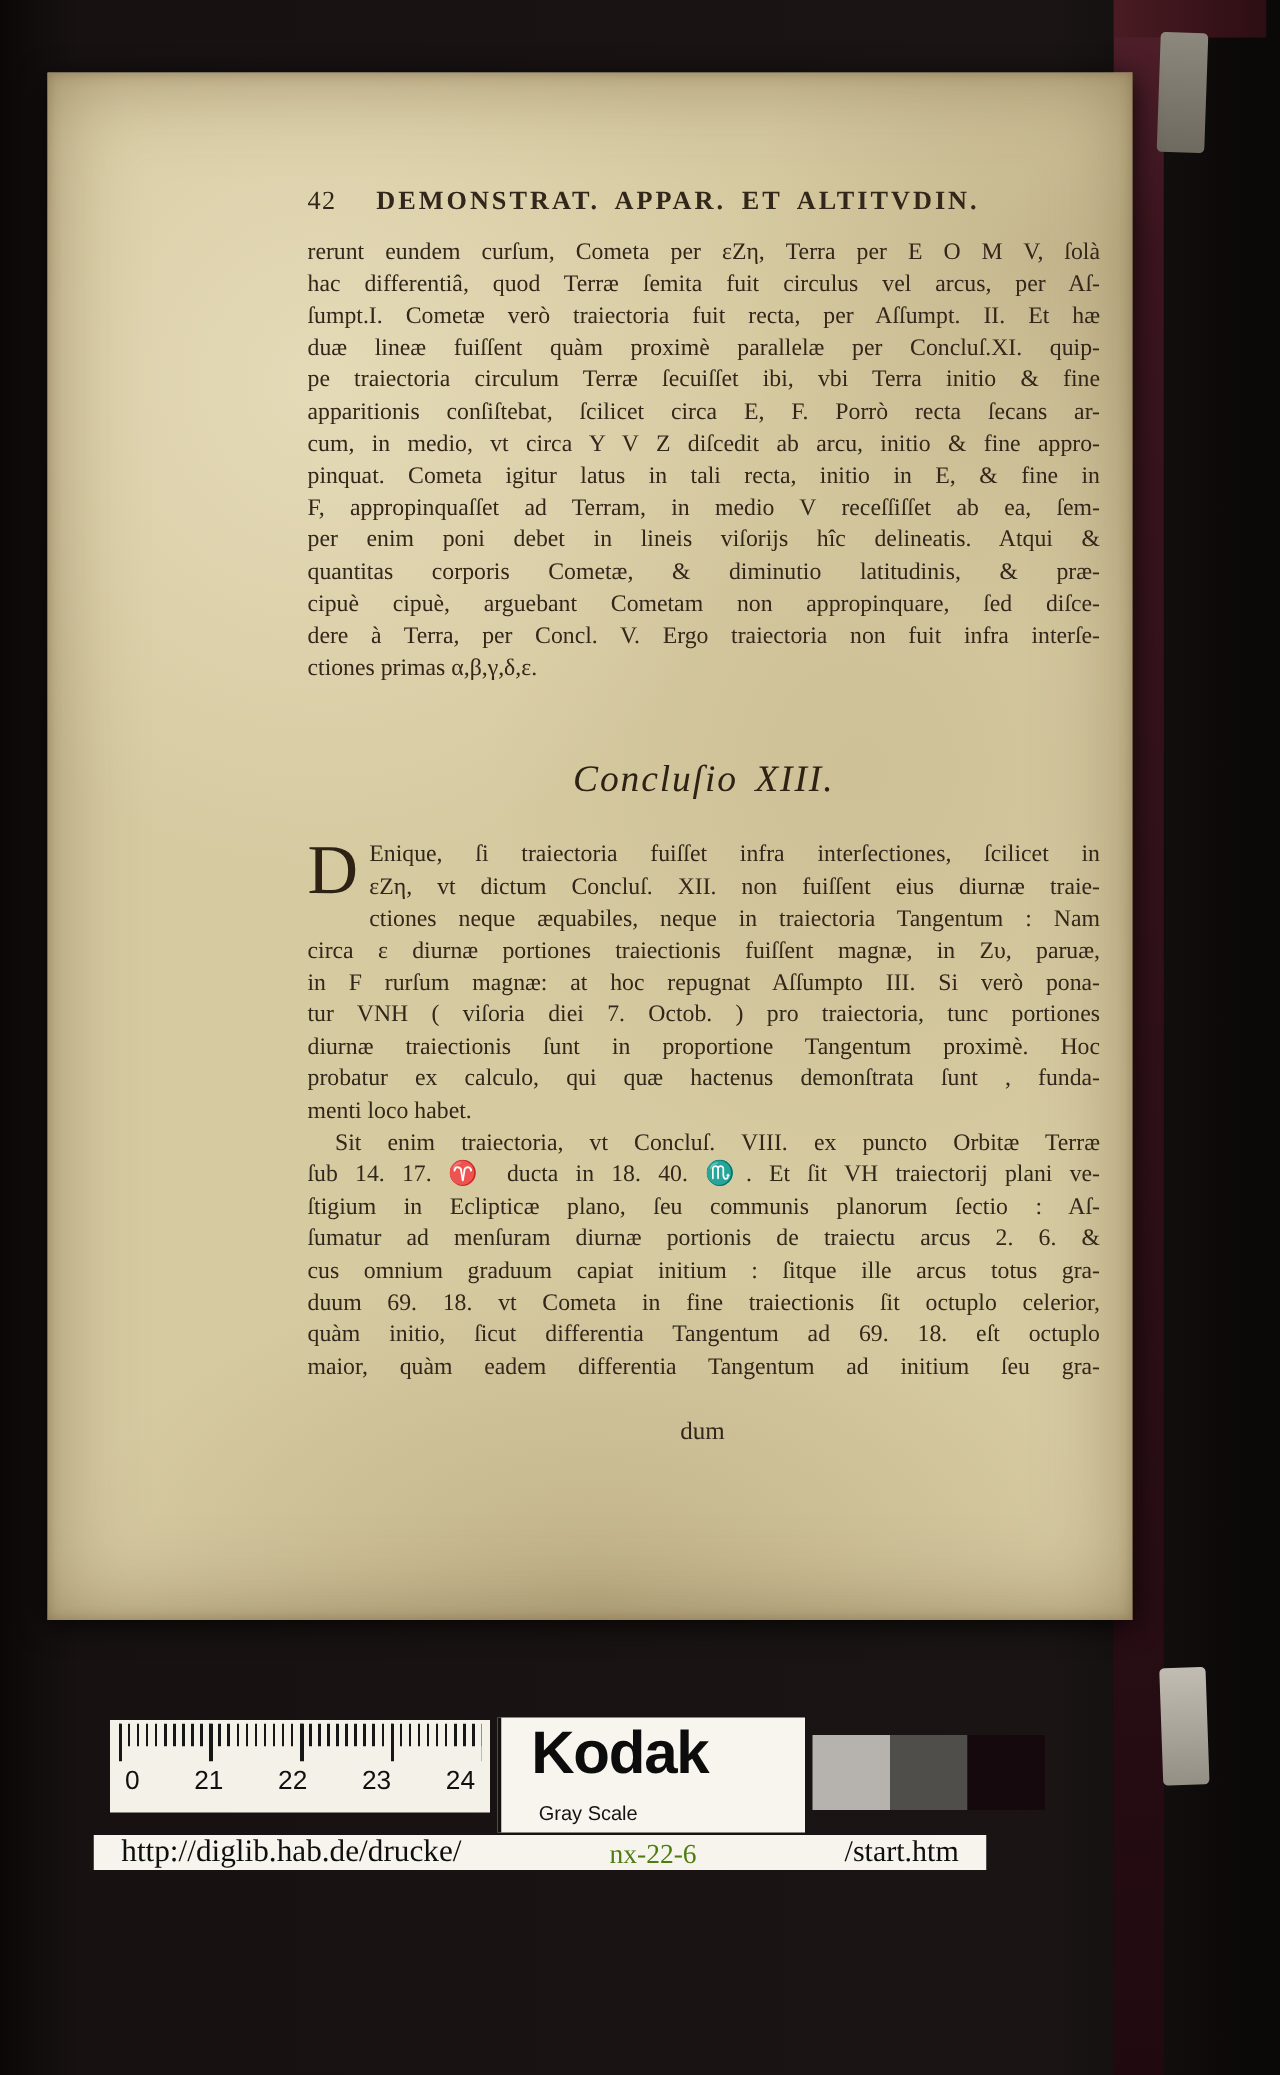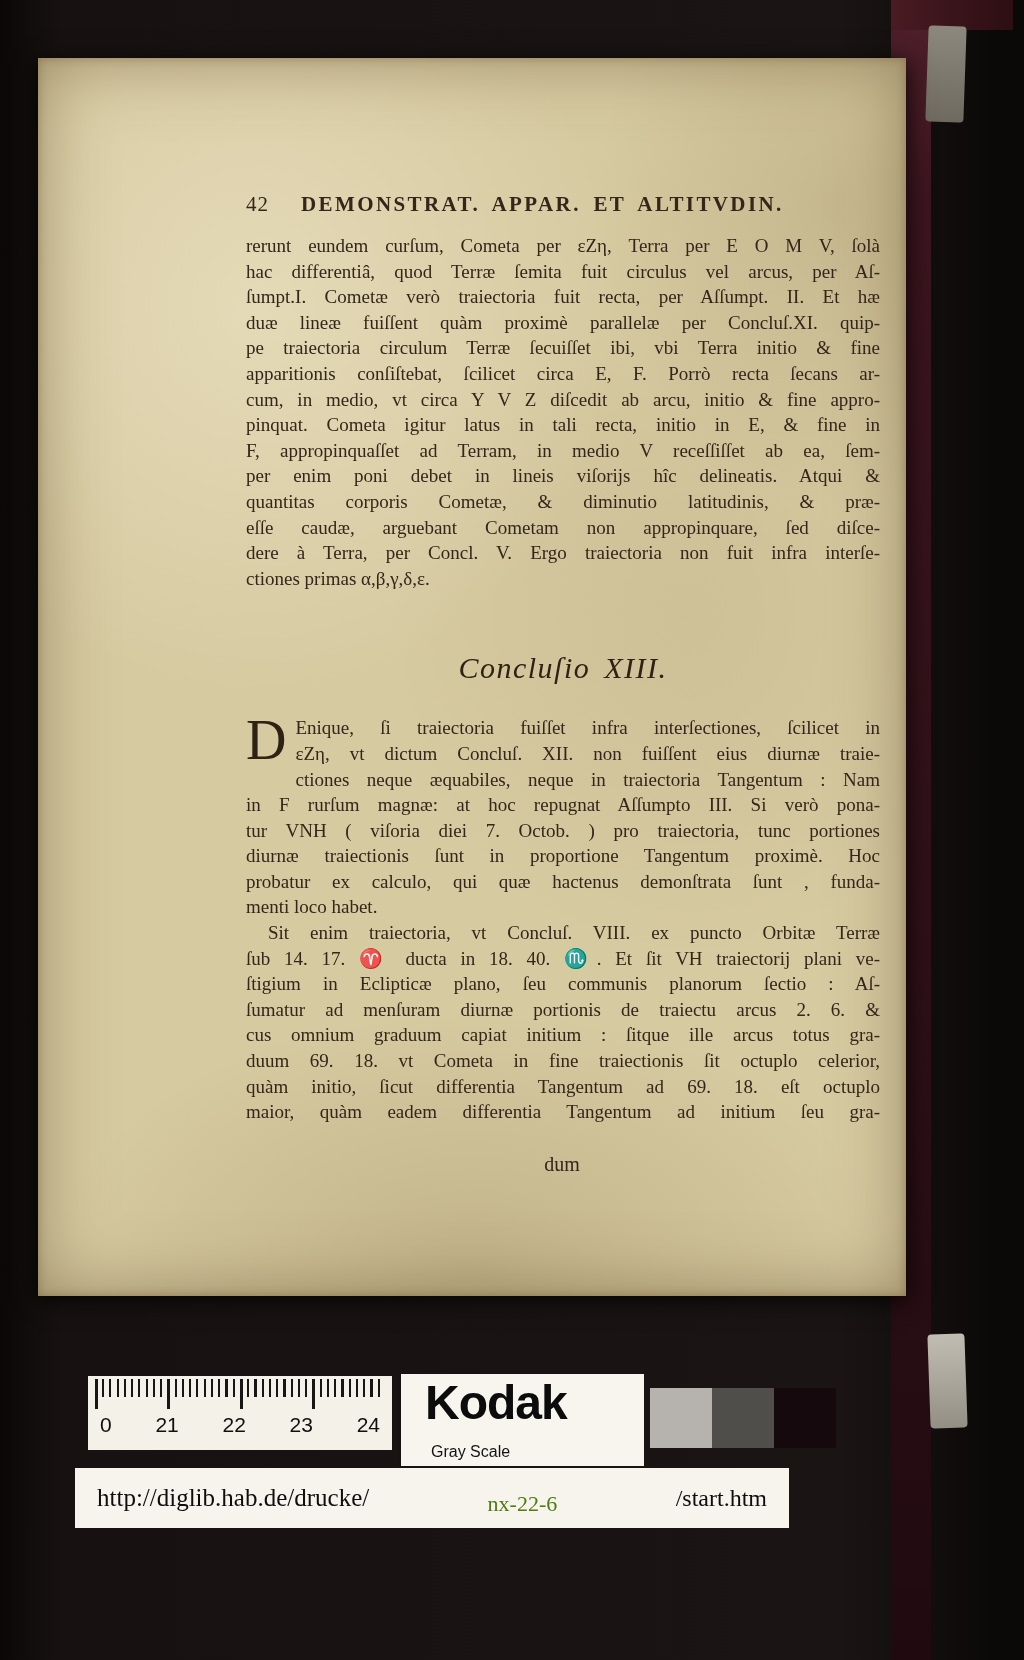--- a/index.html
+++ b/index.html
@@ -26,21 +26,21 @@
   .page { position:absolute; left:38px; top:58px; width:868px; height:1238px;
     background-color:#d6caa1;
     background-image:
       radial-gradient(ellipse 60% 45% at 25% 20%, rgba(246,238,210,.45), rgba(246,238,210,0) 70%),
       radial-gradient(ellipse 50% 40% at 75% 45%, rgba(130,104,60,.10), rgba(130,104,60,0) 70%),
       radial-gradient(ellipse 70% 30% at 50% 98%, rgba(120,94,52,.22), rgba(120,94,52,0) 70%),
       radial-gradient(ellipse 40% 35% at 92% 12%, rgba(120,94,52,.18), rgba(120,94,52,0) 70%);
     box-shadow: inset 0 0 70px rgba(96,74,40,.5), inset 0 0 10px rgba(96,74,40,.4), 0 4px 22px rgba(0,0,0,.85);
   }
 
-  .textblock { position:absolute; left:208px; top:90px; width:634px; color:#33261a;margin-top:44px; }
+  .textblock { position:absolute; left:208px; top:90px; width:634px; color:#33261a; }
   .header-row { display:flex; align-items:baseline; }
   .pagenum { font-size:21px; letter-spacing:1px; margin-right:32px; }
   .running-title { font-size:21px; letter-spacing:2.4px; word-spacing:5px; font-weight:600; }
 
   .para { margin-top:16px; }
   .line { font-size:19px; line-height:25.6px; text-align:justify; text-align-last:justify; }
   .line.last { text-align-last:left; }
   .line.indent { text-indent:22px; }
 
   .heading { margin-top:60px; text-align:center; font-style:italic; font-size:30px;
@@ -71,22 +71,22 @@
     border-left:3px solid #15120f; }
   .kodak-word { font-family:"Liberation Sans",sans-serif; font-weight:bold; font-size:48px;
     line-height:48px; color:#0c0c0c; letter-spacing:-1px; }
   .kodak-sub { font-family:"Liberation Sans",sans-serif; font-size:16px; color:#141414; margin-top:16px; padding-left:6px; }
 
   .patch { position:absolute; top:1388px; width:62px; height:60px; }
   .patch-light { left:650px; background:#b6b3ae; }
   .patch-dark  { left:712px; background:#504e4b; }
   .patch-black { left:774px; background:#16090d; }
 
-  .strip-bottom { left:75px; top:1468px; width:714px; height:60px;
-    display:flex; align-items:center; justify-content:space-between;
+  .strip-bottom { left:75px; top:1468px; width:714px; height:28px;
+    display:flex; align-items:flex-end; justify-content:space-between;
     padding:0 22px; box-sizing:border-box;gap:28px; }
   .url { font-size:25px; color:#0e0e0e; }
   .shelf { font-family:Liberation Serif, serif; font-size:22px; color:#4d7c0f;margin-top:12px; }
   .startlink { font-size:24px; color:#0e0e0e; }
 </style>
 </head>
 <body>
 
 <div class="canvas">
   <div class="spine"></div>
@@ -107,32 +107,33 @@
         <div class="line">hac differentiâ, quod Terræ ſemita fuit circulus vel arcus, per Aſ-</div>
         <div class="line">ſumpt.I. Cometæ verò traiectoria fuit recta, per Aſſumpt. II. Et hæ</div>
         <div class="line">duæ lineæ fuiſſent quàm proximè parallelæ per Concluſ.XI. quip-</div>
         <div class="line">pe traiectoria circulum Terræ ſecuiſſet ibi, vbi Terra initio &amp; fine</div>
         <div class="line">apparitionis conſiſtebat, ſcilicet circa E, F.  Porrò recta ſecans ar-</div>
         <div class="line">cum, in medio, vt circa Y V Z diſcedit ab arcu, initio &amp; fine appro-</div>
         <div class="line">pinquat.  Cometa igitur latus in tali recta, initio in E, &amp; fine in</div>
         <div class="line">F, appropinquaſſet ad Terram, in medio V receſſiſſet ab ea, ſem-</div>
         <div class="line">per enim poni debet in lineis viſorijs hîc delineatis.  Atqui &amp;</div>
         <div class="line">quantitas corporis Cometæ, &amp; diminutio latitudinis, &amp; præ-</div>
-        <div class="line">eſſe caudæ, arguebant Cometam non appropinquare, ſed diſce-</div>
+        <div class="line">cipuè cipuè, arguebant Cometam non appropinquare, ſed diſce-</div>
         <div class="line">dere à Terra, per Concl. V.  Ergo traiectoria non fuit infra interſe-</div>
         <div class="line last">ctiones primas α,β,γ,δ,ε.</div>
       </div>
 
       <div class="heading">Concluſio XIII.</div>
 
       <div class="para2">
         <span class="dropcap">D</span>
         <div class="line">Enique, ſi traiectoria fuiſſet infra interſectiones, ſcilicet in</div>
         <div class="line">εZη, vt dictum Concluſ. XII. non fuiſſent eius diurnæ traie-</div>
         <div class="line">ctiones neque æquabiles, neque in traiectoria Tangentum : Nam</div>
+        <div class="line">circa ε diurnæ portiones traiectionis fuiſſent magnæ, in Zυ, paruæ,</div>
         <div class="line">in F rurſum magnæ: at hoc repugnat Aſſumpto III.  Si verò pona-</div>
         <div class="line">tur VNH ( viſoria diei 7. Octob. ) pro traiectoria, tunc portiones</div>
         <div class="line">diurnæ traiectionis ſunt in proportione Tangentum proximè. Hoc</div>
         <div class="line">probatur ex calculo, qui quæ hactenus demonſtrata ſunt , funda-</div>
         <div class="line last">menti loco habet.</div>
       </div>
 
       <div>
         <div class="line indent">Sit enim traiectoria, vt Concluſ. VIII. ex puncto Orbitæ Terræ</div>
         <div class="line">ſub 14. 17. ♈ ducta in 18. 40. ♏.  Et ſit VH traiectorij plani ve-</div>

